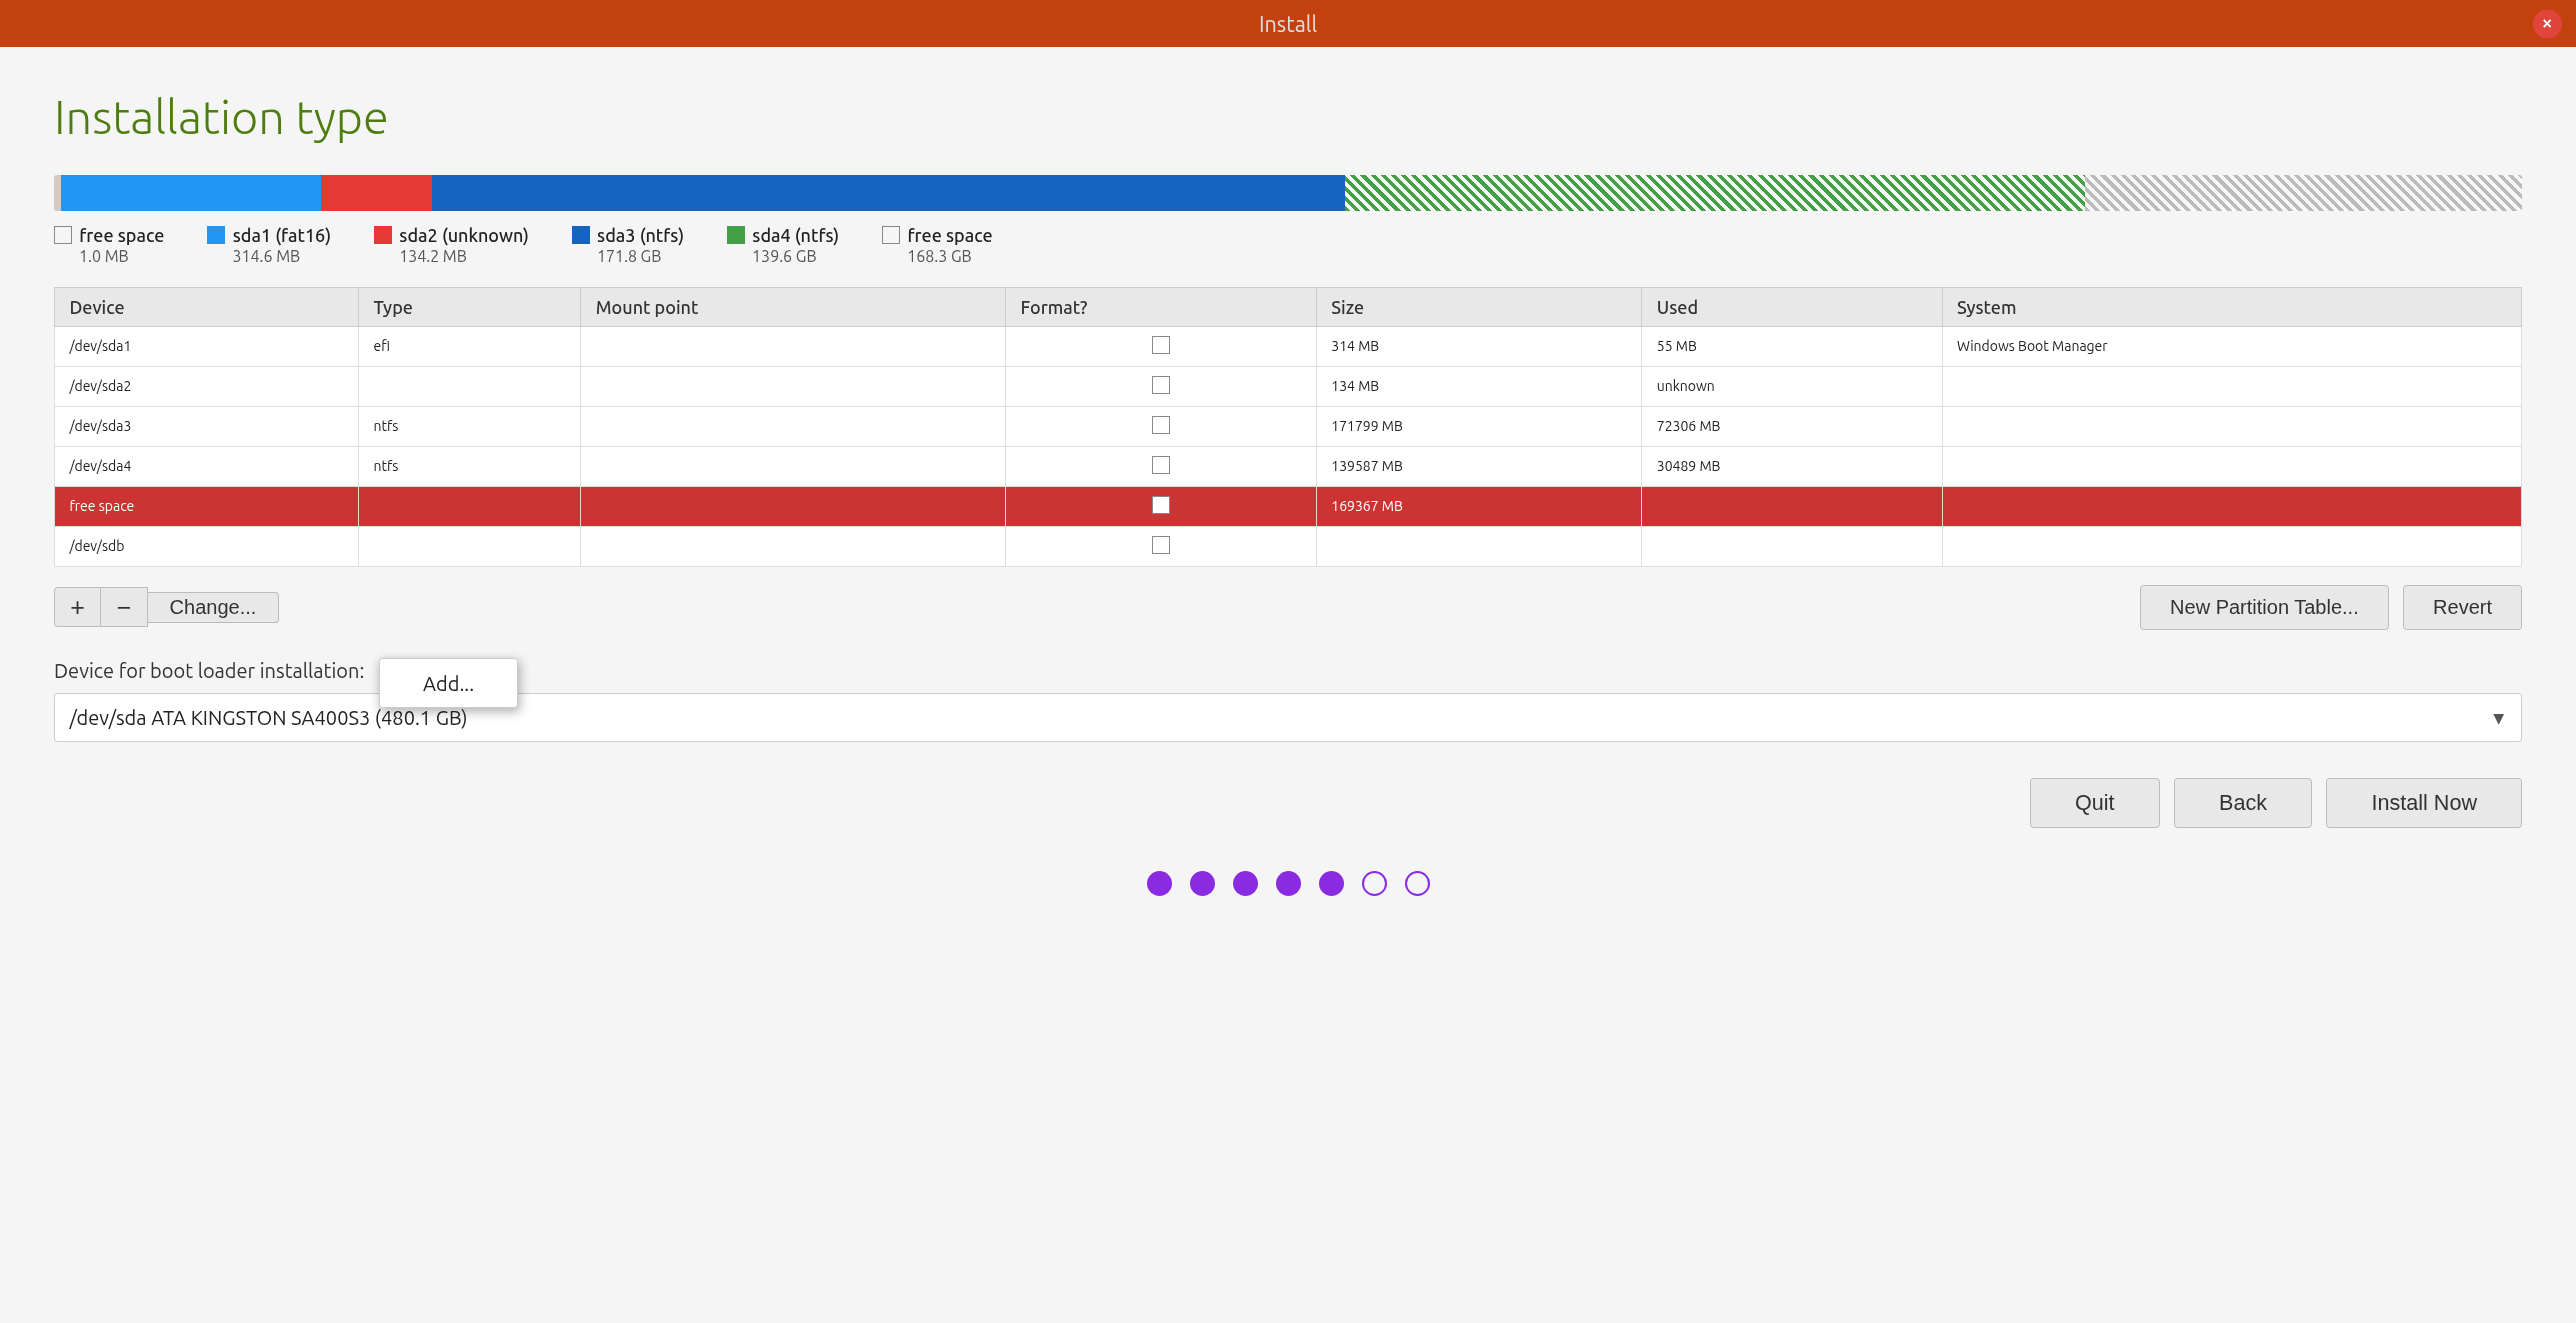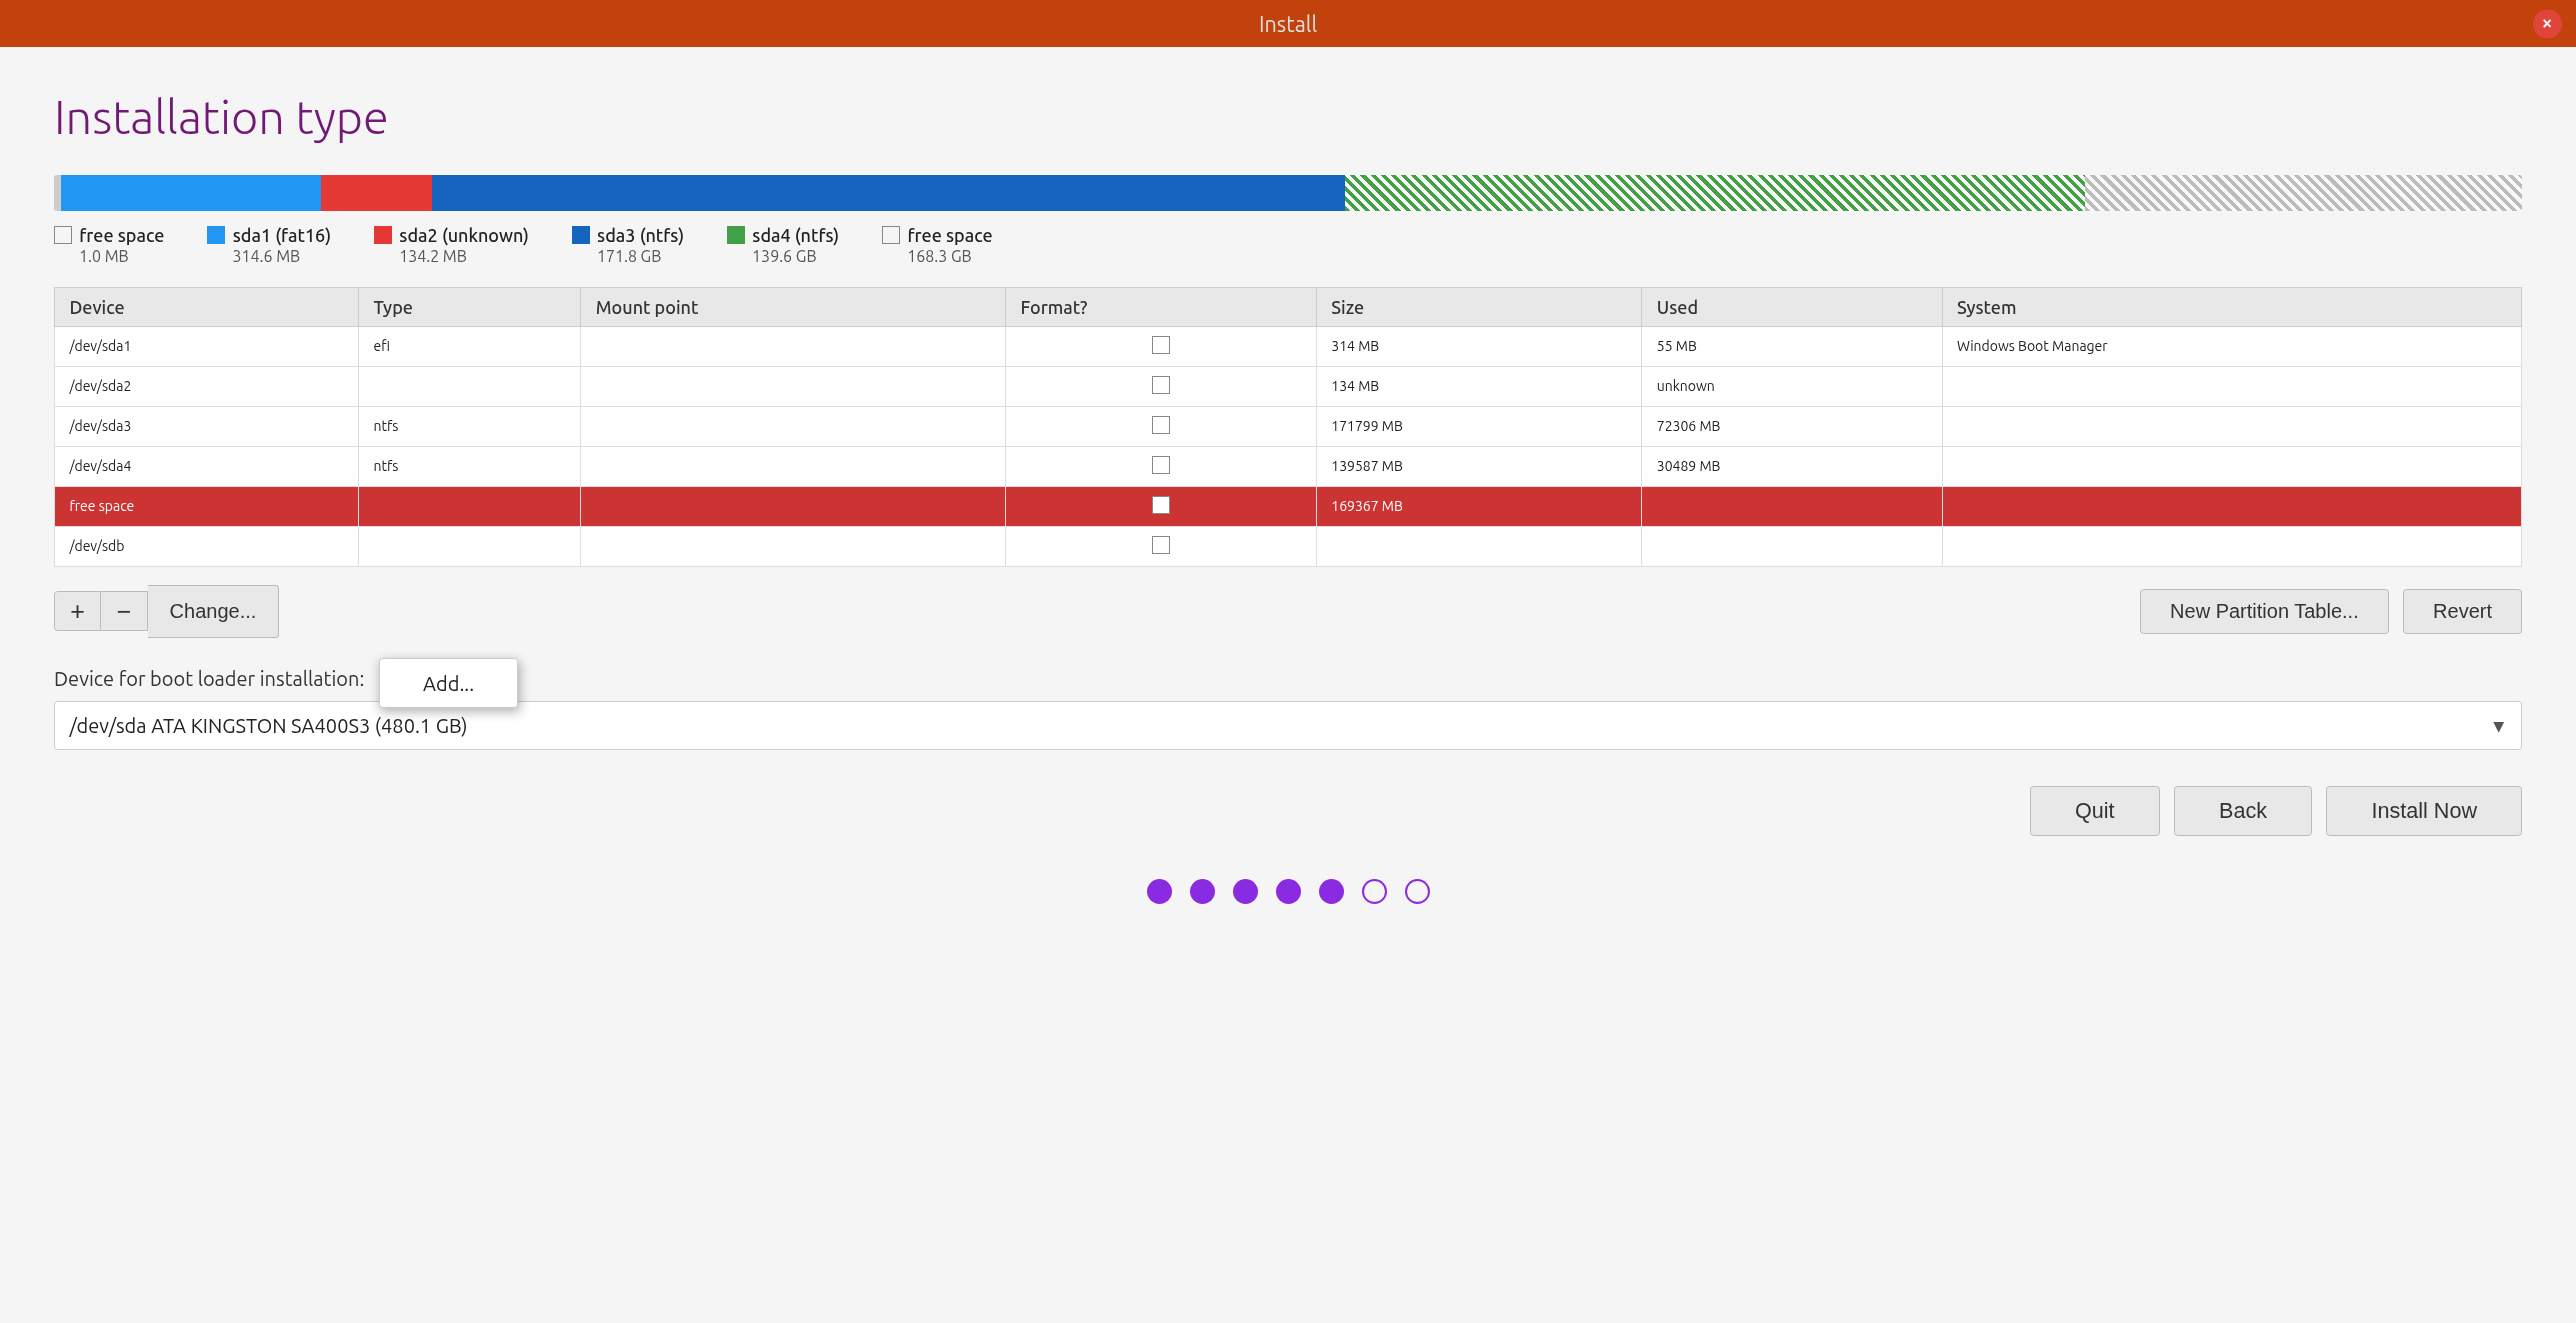--- a/index.html
+++ b/index.html
@@ -45,21 +45,21 @@
     .main-content {
       background: #f5f5f5;
       margin: 0;
       padding: 43px 54px 36px 54px;
       height: calc(100% - 47px);
       overflow: hidden;
     }
     .page-title {
       font-size: 47px;
       font-weight: 300;
-      color: #701a75;
+      color: #4d7c0f;
       margin-bottom: 32px;
     }
     
     .partition-bar-container {
       margin-bottom: 14.4px;
     }
     .partition-bar {
       height: 36px;
       display: flex;
       width: 100%;
@@ -175,21 +175,21 @@
       color: #333;
     }
     .icon-btn:first-child {
       border-radius: 3.6px 0 0 3.6px;
     }
     .minus-btn {
       border-radius: 0;
       border-left: none;
     }
     .change-btn {
-      height: 53px;
+      height: 31px;
       border: 0.9px solid #bbb;
       border-left: none;
       background: #e8e8e8;
       font-size: 20px;
       padding: 0 21.6px;
       cursor: pointer;
       border-radius: 0 3.6px 3.6px 0;
       color: #333;
     }
     .right-btns {

